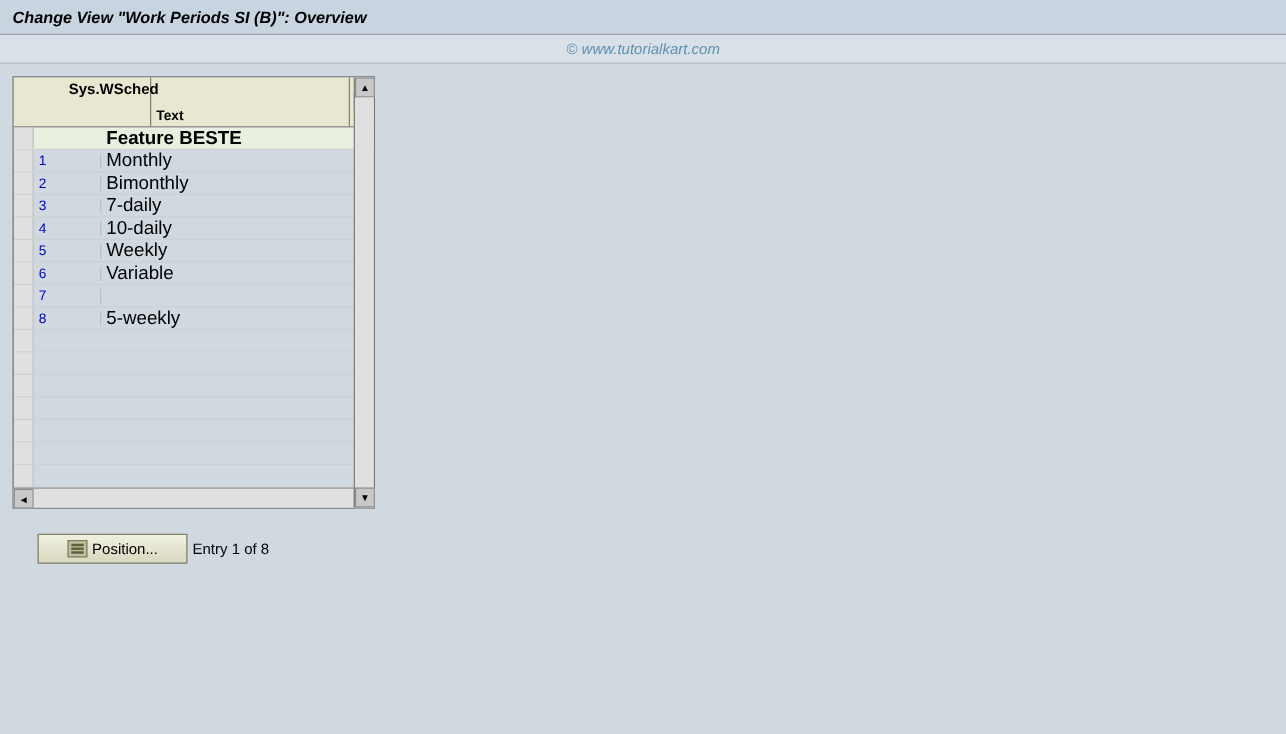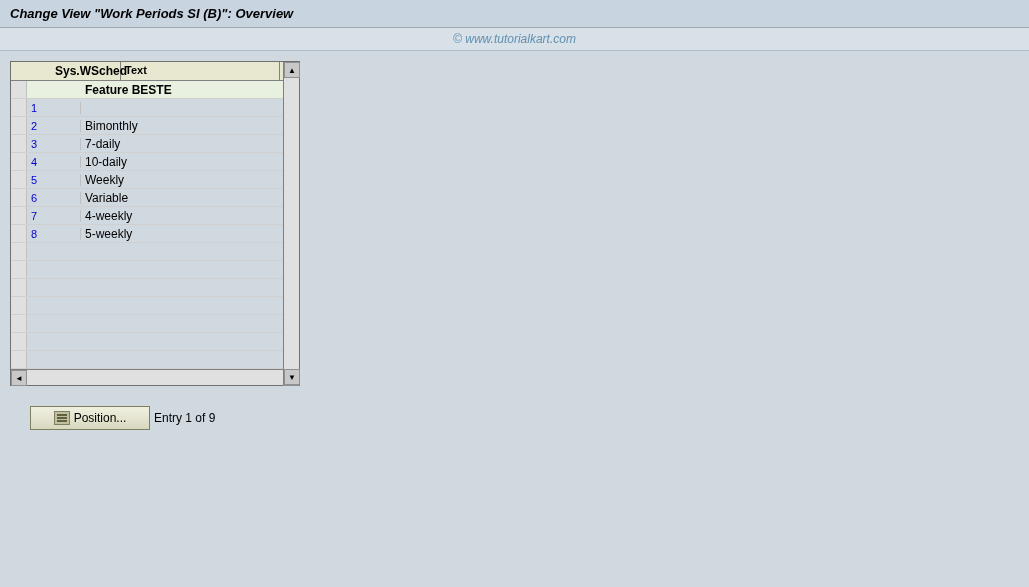--- a/index.html
+++ b/index.html
@@ -54,20 +54,21 @@
       font-weight: bold;
       font-size: 12px;
       margin-left: 40px;
     }
 
     .col-text {
       flex: 1;
       padding: 2px 4px;
       font-weight: bold;
       font-size: 11px;
+      margin-top: 23px;
     }
 
     .col-icon {
       width: 20px;
       min-width: 20px;
       display: flex;
       align-items: center;
       justify-content: center;
       border-left: 1px solid #808080;
       cursor: pointer;
@@ -112,21 +113,21 @@
       min-width: 54px;
       padding: 0 4px;
       border-right: 1px solid #c0c0c0;
       font-size: 11px;
       color: #0000cc;
     }
 
     .row-text {
       flex: 1;
       padding: 0 4px;
-      font-size: 12px;
+      font-size: 15px;
       overflow: hidden;
       white-space: nowrap;
     }
 
     .header-row {
       background-color: #e8f0e0;
     }
 
     .header-row .row-text {
       font-weight: bold;
@@ -286,20 +287,21 @@
 
         <div class="table-row header-row">
           <div class="row-selector"></div>
           <div class="row-sys"></div>
           <div class="row-text">Feature BESTE</div>
         </div>
 
         <div class="table-row">
           <div class="row-selector"></div>
           <div class="row-sys">1</div>
+          <div class="row-text">Monthly</div>
         </div>
         <div class="table-row">
           <div class="row-selector"></div>
           <div class="row-sys">2</div>
           <div class="row-text">Bimonthly</div>
         </div>
         <div class="table-row">
           <div class="row-selector"></div>
           <div class="row-sys">3</div>
           <div class="row-text">7-daily</div>
@@ -315,21 +317,20 @@
           <div class="row-text">Weekly</div>
         </div>
         <div class="table-row">
           <div class="row-selector"></div>
           <div class="row-sys">6</div>
           <div class="row-text">Variable</div>
         </div>
         <div class="table-row">
           <div class="row-selector"></div>
           <div class="row-sys">7</div>
-          <div class="row-text">4-weekly</div>
         </div>
         <div class="table-row">
           <div class="row-selector"></div>
           <div class="row-sys">8</div>
           <div class="row-text">5-weekly</div>
         </div>
 
         <div class="table-row">
           <div class="row-selector"></div>
           <div class="row-sys"></div>
@@ -386,15 +387,15 @@
     <button class="position-button">
       <div class="btn-icon">
         <svg width="12" height="10" viewBox="0 0 12 10">
           <rect x="1" y="1" width="10" height="2" fill="#606040"></rect>
           <rect x="1" y="4" width="10" height="2" fill="#606040"></rect>
           <rect x="1" y="7" width="10" height="2" fill="#606040"></rect>
         </svg>
       </div>
       <span>Position...</span>
     </button>
-    <span class="entry-info">Entry 1 of 9</span>
+    <span class="entry-info">Entry 1 of 8</span>
   </div>
 </div>
 
 </body></html>

